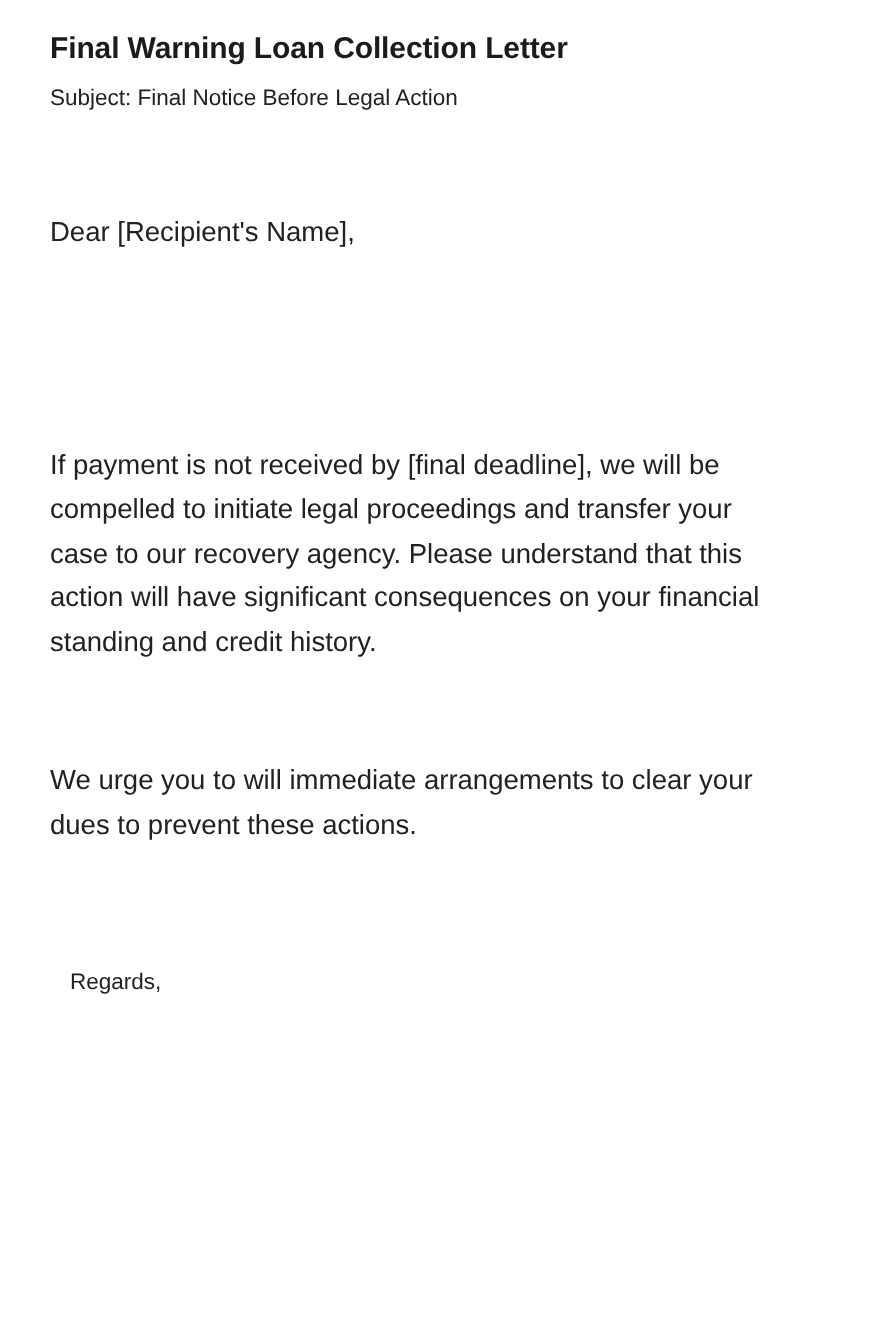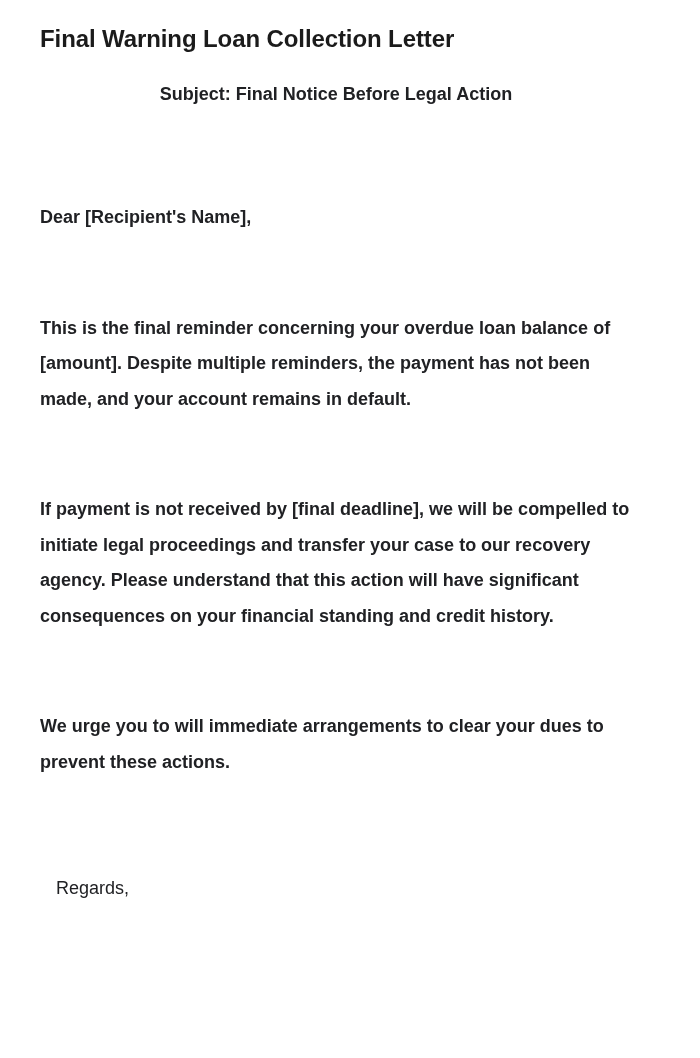--- a/index.html
+++ b/index.html
@@ -29,30 +29,29 @@
     font-size: 24px;
     font-weight: bold;
     color: #1b1b1b;
     letter-spacing: -0.1px;
     line-height: 30px;
     margin: 0;
     padding-top: 24px;
   }
   .subject-line {
     font-size: 18px;
-    font-weight: bold;
+    font-weight: normal;
     color: #202124;
     line-height: 30px;
-    margin: 16px;
+    margin: 0;
     padding-top: 9px;
-    text-align: center;
   }
   .para {
-    font-size: 18px;
-    font-weight: bold;
+    font-size: 22px;
+    font-weight: normal;
     color: #202124;
     line-height: 35.5px;
     margin: 0;
     white-space: normal;
   }
   .gap-block {
     height: 75px;
   }
   .gap-sign {
     height: 20px;
@@ -74,21 +73,20 @@
     <h1 class="doc-title">Final Warning Loan Collection Letter</h1>
 
     <p class="subject-line">Subject: Final Notice Before Legal Action</p>
 
     <div class="gap-block"></div>
 
     <p class="para">Dear [Recipient's Name],</p>
 
     <div class="gap-block"></div>
 
-    <p class="para">This is the final reminder concerning your overdue loan balance of [amount]. Despite multiple reminders, the payment has not been made, and your account remains in default.</p>
 
     <div class="gap-block"></div>
 
     <p class="para">If payment is not received by [final deadline], we will be compelled to initiate legal proceedings and transfer your case to our recovery agency. Please understand that this action will have significant consequences on your financial standing and credit history.</p>
 
     <div class="gap-block"></div>
 
     <p class="para">We urge you to will immediate arrangements to clear your dues to prevent these actions.</p>
 
     <div class="gap-block"></div>

